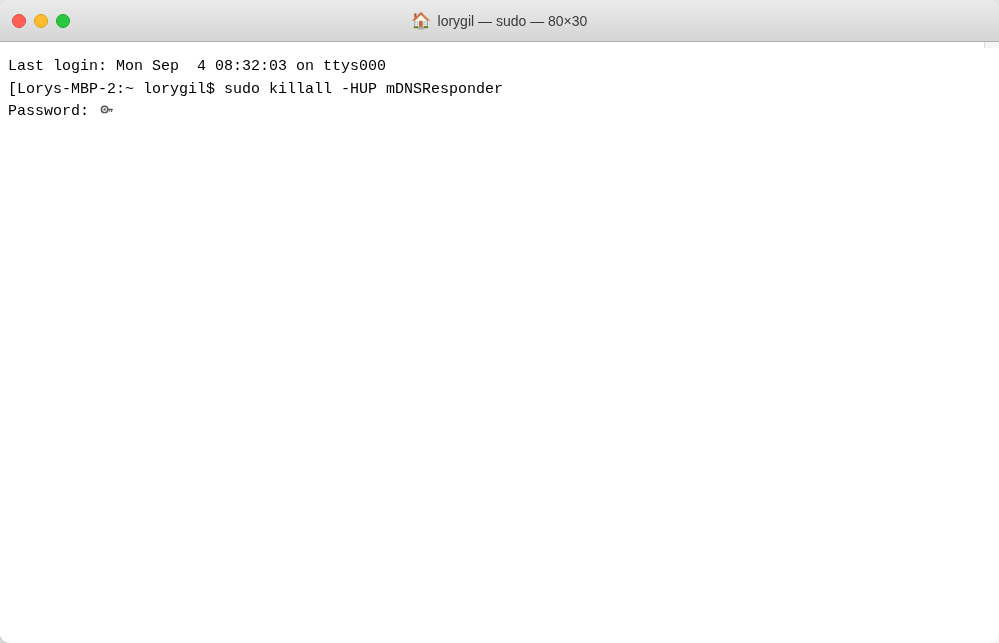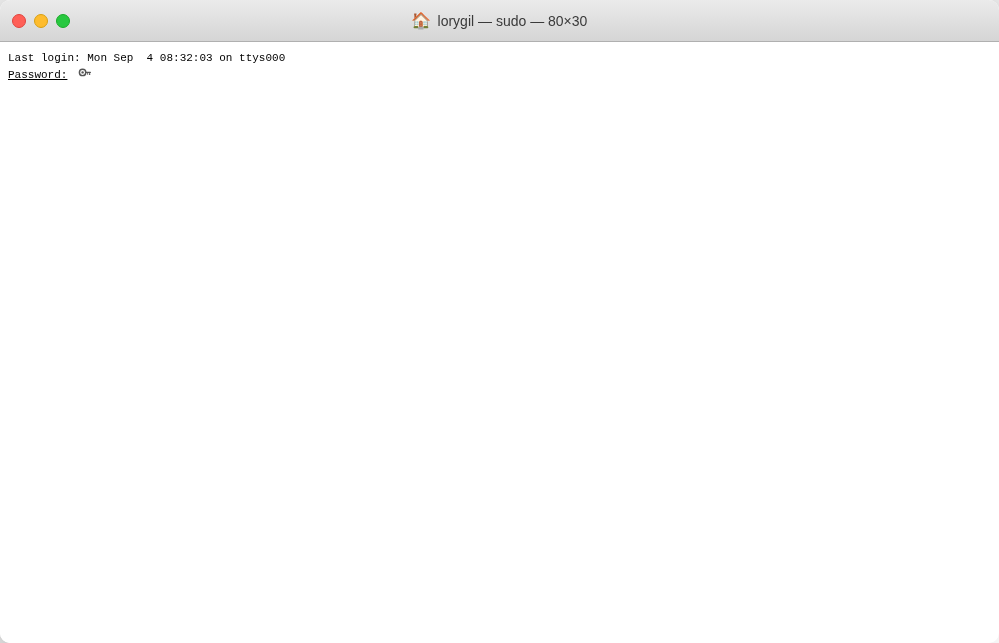--- a/index.html
+++ b/index.html
@@ -92,36 +92,36 @@
       height: calc(100% - 42px);
       background: #f5f5f5;
       border-left: 1px solid #ddd;
     }
 
     .terminal-body {
       flex: 1;
       background: #ffffff;
       padding: 8px 20px 8px 8px;
       font-family: 'Menlo', 'Monaco', 'Courier New', monospace;
-      font-size: 11px;
+      font-size: 15px;
       line-height: 1.5;
       color: #000000;
       overflow: hidden;
       position: relative;
+      margin-top: 6px;
     }
 
     .terminal-line {
       white-space: pre;
     }
 
     .password-line {
       display: flex;
       align-items: center;
       gap: 8px;
-      text-decoration: underline;
     }
 
     .key-icon {
       display: inline-block;
       width: 16px;
       height: 16px;
       margin-left: 2px;
       vertical-align: middle;
       position: relative;
       top: -1px;
@@ -141,20 +141,21 @@
     <div class="title-bar-text">
       <span class="title-bar-icon">🏠</span>
       <span>lorygil — sudo — 80×30</span>
     </div>
   </div>
 
   <div class="scrollbar-track"></div>
 
   <div class="terminal-body">
     <div class="terminal-line">Last login: Mon Sep  4 08:32:03 on ttys000</div>
+    <div class="terminal-line">[Lorys-MBP-2:~ lorygil$ sudo killall -HUP mDNSResponder</div>
     <div class="terminal-line password-line">
       <span>Password:</span>
       
       <svg class="key-icon" viewBox="0 0 20 20" xmlns="http://www.w3.org/2000/svg">
         <circle cx="7" cy="8" r="4" fill="none" stroke="#555" stroke-width="1.8"></circle>
         <circle cx="7" cy="8" r="1.5" fill="#555"></circle>
         <rect x="10.5" y="7.2" width="7" height="1.6" rx="0.8" fill="#555"></rect>
         <rect x="15" y="8.8" width="1.6" height="2.5" rx="0.8" fill="#555"></rect>
         <rect x="12.5" y="8.8" width="1.6" height="2" rx="0.8" fill="#555"></rect>
       </svg>

